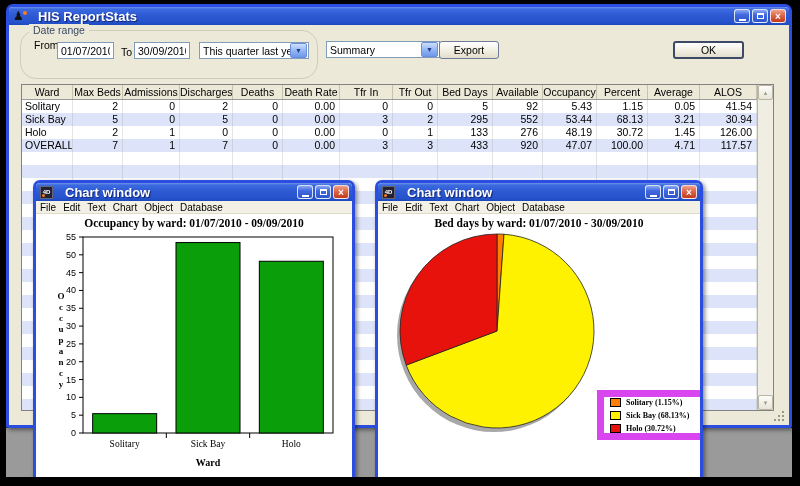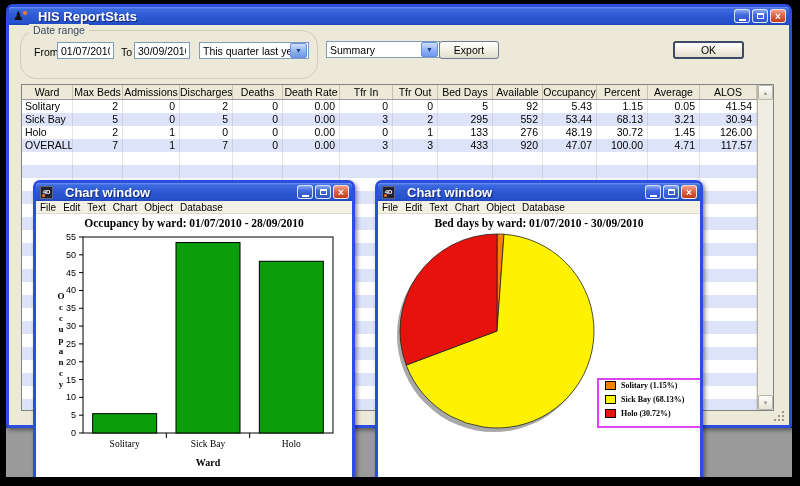--- a/index.html
+++ b/index.html
@@ -69,21 +69,21 @@
       box-shadow:-4px 0 #9a9786,0 -4px #9a9786,-8px 0 #9a9786,0 -8px #9a9786,-4px -4px #9a9786;}
   
   .chart-window{width:322px;height:300px;top:180px;z-index:20;}
   .menu-bar{position:absolute;top:0;left:0;right:0;height:13px;background:#f3f1e5;border-bottom:1px solid #dedbc9;
             display:flex;align-items:center;padding-left:4px;box-sizing:border-box;}
   .menu-item{font-size:10px;color:#000;margin-right:7px;white-space:nowrap;}
   .chart-content{position:absolute;top:13px;left:0;right:0;bottom:0;background:#fff;overflow:hidden;}
   .chart-title{position:absolute;top:3px;left:0;right:0;text-align:center;
                font-family:"Liberation Serif",serif;font-weight:bold;font-size:11.5px;color:#000;}
   .chart-svg{position:absolute;left:0;top:0;}
-  .legend-box{position:absolute;left:219px;top:164px;width:112px;height:50px;border:2px solid #d946ef;background:#fff;
+  .legend-box{position:absolute;left:219px;top:176px;width:112px;height:50px;border:7px solid #d946ef;background:#fff;
               box-sizing:border-box;display:flex;flex-direction:column;justify-content:flex-start;padding-left:6px;gap:3px;}
   .legend-row{display:flex;align-items:center;gap:5px;height:11px;}
   .legend-swatch{width:11px;height:9px;border:1px solid #000;box-sizing:border-box;}
   .legend-label{font-family:"Liberation Serif",serif;font-size:8px;font-weight:bold;color:#000;white-space:nowrap;}
 </style>
 </head>
 <body>
 
 <div class="screen">
   <div class="desktop-gray"></div>
@@ -99,21 +99,21 @@
           <span class="glyph-max"></span>
         </span>
       <span class="tb-btn tb-close">
           <span>×</span>
         </span>
     </div>
     <div class="client">
 
       <div class="groupbox">
         <span class="groupbox-label">Date range</span>
-        <span class="fld-label" style="left:13px;top:15px;">From</span>
+        <span class="fld-label" style="left:13px;top:8px;">From</span>
         <input class="xp-input" style="left: 36px; top: 11px; width: 57px;" value="01/07/2010">
         <span class="fld-label" style="left:100px;top:15px;">To</span>
         <input class="xp-input" style="left: 113px; top: 11px; width: 56px;" value="30/09/2010">
         <div class="combo" style="left:178px;top:11px;width:110px;">
           <span class="combo-text">This quarter last year</span>
           <span class="combo-arrow">▼</span>
         </div>
       </div>
       <div class="combo" style="left:317px;top:16px;width:114px;">
         <span class="combo-text">Summary</span>
@@ -558,21 +558,21 @@
     <div class="client">
       <div class="menu-bar">
           <span class="menu-item">File</span>
           <span class="menu-item">Edit</span>
           <span class="menu-item">Text</span>
           <span class="menu-item">Chart</span>
           <span class="menu-item">Object</span>
           <span class="menu-item">Database</span>
         </div>
       <div class="chart-content">
-        <div class="chart-title">Occupancy by ward: 01/07/2010 - 28/09/2010</div>
+        <div class="chart-title">Occupancy by ward: 01/07/2010 - 09/09/2010</div>
         <svg id="bar-svg" class="chart-svg" width="316" height="263">
             <rect x="47" y="23" width="250" height="196" fill="none" stroke="#000" stroke-width="1"></rect>
             <line x1="43" y1="219" x2="47" y2="219" stroke="#000"></line>
             <text x="40" y="222" text-anchor="end" font-size="9" font-family="&quot;Liberation Sans&quot;,sans-serif" fill="#000">0</text>
             <line x1="43" y1="201.1818181818182" x2="47" y2="201.1818181818182" stroke="#000"></line>
             <text x="40" y="204.1818181818182" text-anchor="end" font-size="9" font-family="&quot;Liberation Sans&quot;,sans-serif" fill="#000">5</text>
             <line x1="43" y1="183.36363636363637" x2="47" y2="183.36363636363637" stroke="#000"></line>
             <text x="40" y="186.36363636363637" text-anchor="end" font-size="9" font-family="&quot;Liberation Sans&quot;,sans-serif" fill="#000">10</text>
             <line x1="43" y1="165.54545454545456" x2="47" y2="165.54545454545456" stroke="#000"></line>
             <text x="40" y="168.54545454545456" text-anchor="end" font-size="9" font-family="&quot;Liberation Sans&quot;,sans-serif" fill="#000">15</text>

